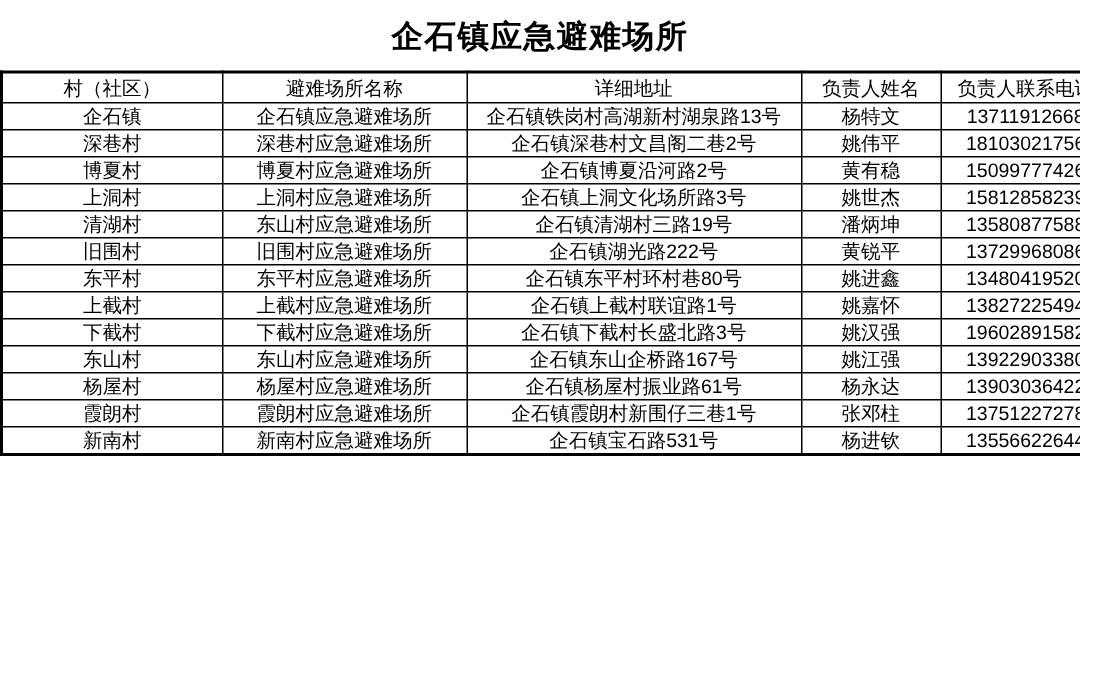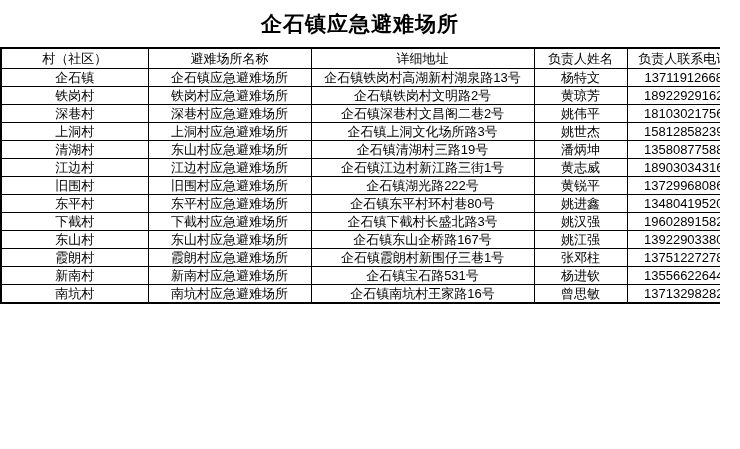--- a/index.html
+++ b/index.html
@@ -77,98 +77,98 @@
     </thead>
     <tbody>
         <tr>
           <td>企石镇</td>
           <td>企石镇应急避难场所</td>
           <td>企石镇铁岗村高湖新村湖泉路13号</td>
           <td>杨特文</td>
           <td>13711912668</td>
         </tr>
         <tr>
-          <td>铁岗村</td>
-          <td>铁岗村应急避难场所</td>
-          <td>企石镇铁岗村文明路2号</td>
-          <td>黄琼芳</td>
-          <td>18922929162</td>
-        </tr>
-        <tr>
           <td>深巷村</td>
           <td>深巷村应急避难场所</td>
           <td>企石镇深巷村文昌阁二巷2号</td>
           <td>姚伟平</td>
           <td>18103021756</td>
+        </tr>
+        <tr>
+          <td>博夏村</td>
+          <td>博夏村应急避难场所</td>
+          <td>企石镇博夏沿河路2号</td>
+          <td>黄有稳</td>
+          <td>15099777426</td>
         </tr>
         <tr>
           <td>上洞村</td>
           <td>上洞村应急避难场所</td>
           <td>企石镇上洞文化场所路3号</td>
           <td>姚世杰</td>
           <td>15812858239</td>
         </tr>
         <tr>
           <td>清湖村</td>
           <td>东山村应急避难场所</td>
           <td>企石镇清湖村三路19号</td>
           <td>潘炳坤</td>
           <td>13580877588</td>
         </tr>
         <tr>
-          <td>江边村</td>
-          <td>江边村应急避难场所</td>
-          <td>企石镇江边村新江路三街1号</td>
-          <td>黄志威</td>
-          <td>18903034316</td>
-        </tr>
-        <tr>
           <td>旧围村</td>
           <td>旧围村应急避难场所</td>
           <td>企石镇湖光路222号</td>
           <td>黄锐平</td>
           <td>13729968086</td>
         </tr>
         <tr>
           <td>东平村</td>
           <td>东平村应急避难场所</td>
           <td>企石镇东平村环村巷80号</td>
           <td>姚进鑫</td>
           <td>13480419520</td>
+        </tr>
+        <tr>
+          <td>上截村</td>
+          <td>上截村应急避难场所</td>
+          <td>企石镇上截村联谊路1号</td>
+          <td>姚嘉怀</td>
+          <td>13827225494</td>
         </tr>
         <tr>
           <td>下截村</td>
           <td>下截村应急避难场所</td>
           <td>企石镇下截村长盛北路3号</td>
           <td>姚汉强</td>
           <td>19602891582</td>
         </tr>
         <tr>
           <td>东山村</td>
           <td>东山村应急避难场所</td>
           <td>企石镇东山企桥路167号</td>
           <td>姚江强</td>
           <td>13922903380</td>
         </tr>
         <tr>
+          <td>杨屋村</td>
+          <td>杨屋村应急避难场所</td>
+          <td>企石镇杨屋村振业路61号</td>
+          <td>杨永达</td>
+          <td>13903036422</td>
+        </tr>
+        <tr>
           <td>霞朗村</td>
           <td>霞朗村应急避难场所</td>
           <td>企石镇霞朗村新围仔三巷1号</td>
           <td>张邓柱</td>
           <td>13751227278</td>
         </tr>
         <tr>
           <td>新南村</td>
           <td>新南村应急避难场所</td>
           <td>企石镇宝石路531号</td>
           <td>杨进钦</td>
           <td>13556622644</td>
         </tr>
-        <tr>
-          <td>南坑村</td>
-          <td>南坑村应急避难场所</td>
-          <td>企石镇南坑村王家路16号</td>
-          <td>曾思敏</td>
-          <td>13713298282</td>
-        </tr>
       </tbody>
   </table>
 </div>
 
 </body></html>

